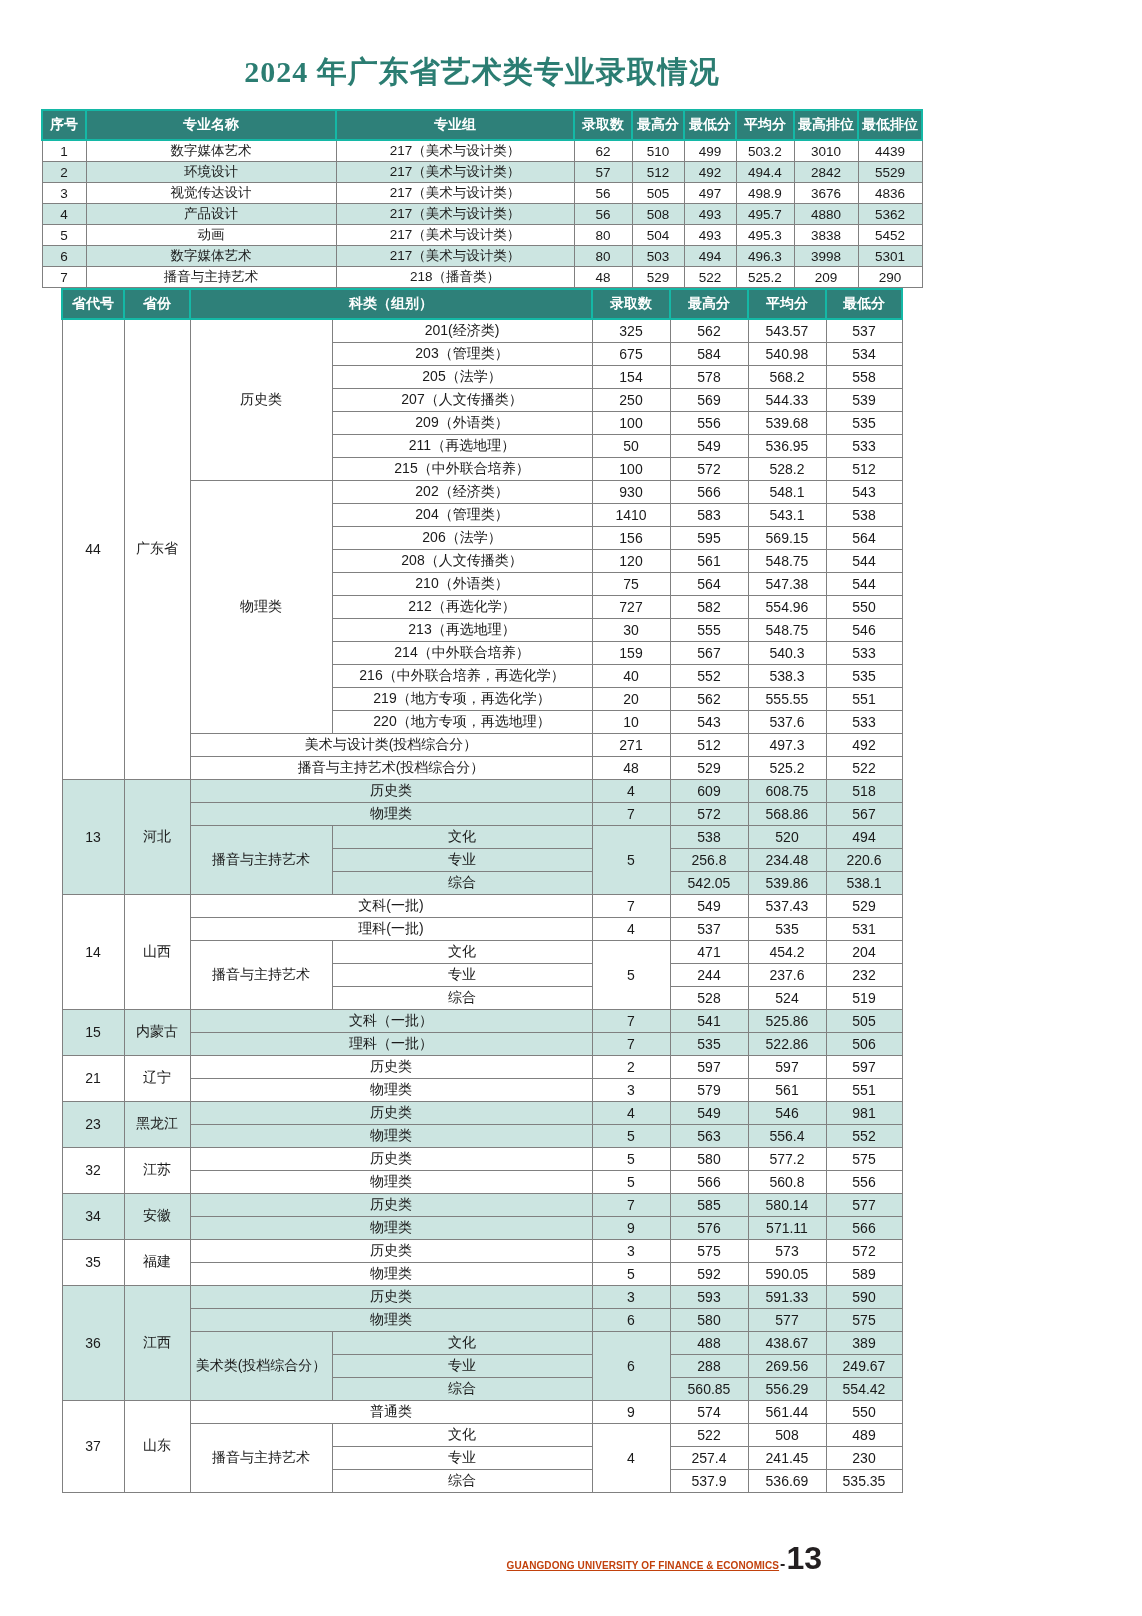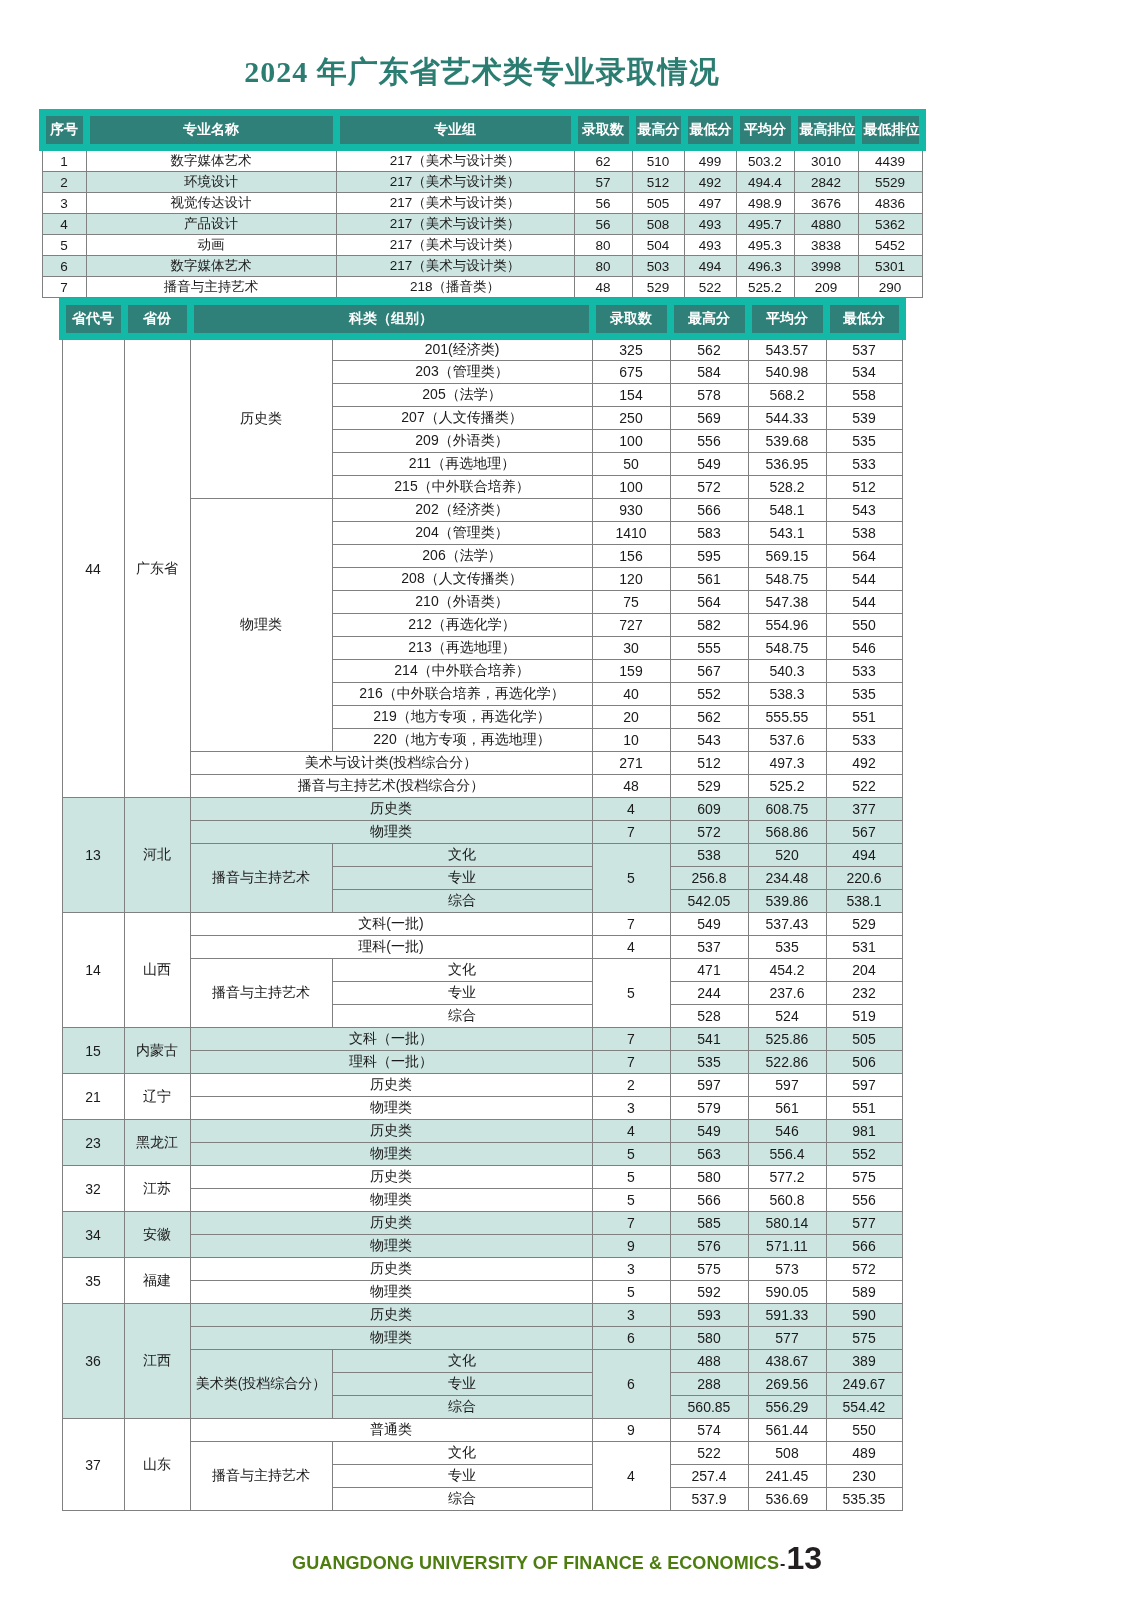--- a/index.html
+++ b/index.html
@@ -39,21 +39,21 @@
     text-align: center;
     vertical-align: middle;
     padding: 1px 2px;
     font-weight: normal;
     white-space: nowrap;
   }
   table.grid thead th {
     background: #2e8079;
     color: #ffffff;
     font-weight: bold;
-    border: 7px solid #14b8a6;
+    border: 2px solid #14b8a6;
     font-size: 14px;
     padding: 5px 2px;
   }
   tr.tint > td { background: #cce5e1; }
   tr.plain > td { background: #ffffff; }
 
   
   #table-art { width: 840px; }
   #table-art td { height: 21px; font-size: 13.5px; }
   #table-art .c-idx   { width: 44px; }
@@ -81,24 +81,25 @@
   
   #footer {
     position: absolute;
     right: 142px;
     bottom: 42px;
     display: flex;
     align-items: baseline;
     gap: 0px;
   }
   #footer .f-text {
-    font-size: 18px;
+    font-size: 10px;
     font-weight: bold;
     letter-spacing: 0.1px;
-    color: #4d7c0f;
+    color: #c2410c;
+    text-decoration: underline;
   }
   #footer .f-dash { font-size: 16px; font-weight: bold; color: #231f20; margin: 0 1px; }
   #footer .f-page {
     font-size: 32px;
     font-weight: bold;
     color: #231f20;
     font-family: "Liberation Sans", sans-serif;
     line-height: 1;
   }
 </style>
@@ -383,21 +384,21 @@
           <td>525.2</td>
           <td>522</td>
         </tr>
         <tr class="tint">
           <td rowspan="5">13</td>
           <td rowspan="5">河北</td>
           <td colspan="2">历史类</td>
           <td>4</td>
           <td>609</td>
           <td>608.75</td>
-          <td>377</td>
+          <td>518</td>
         </tr>
         <tr class="tint">
           <td colspan="2">物理类</td>
           <td>7</td>
           <td>572</td>
           <td>568.86</td>
           <td>567</td>
         </tr>
         <tr class="tint">
           <td rowspan="3">播音与主持艺术</td>

